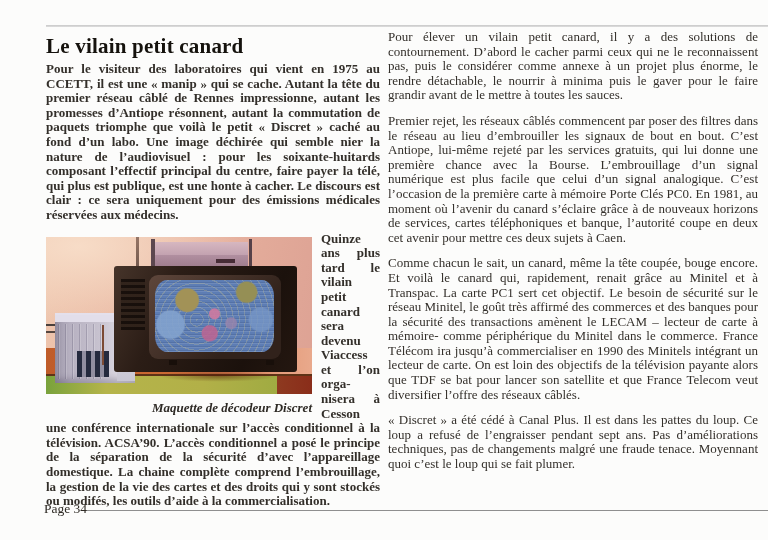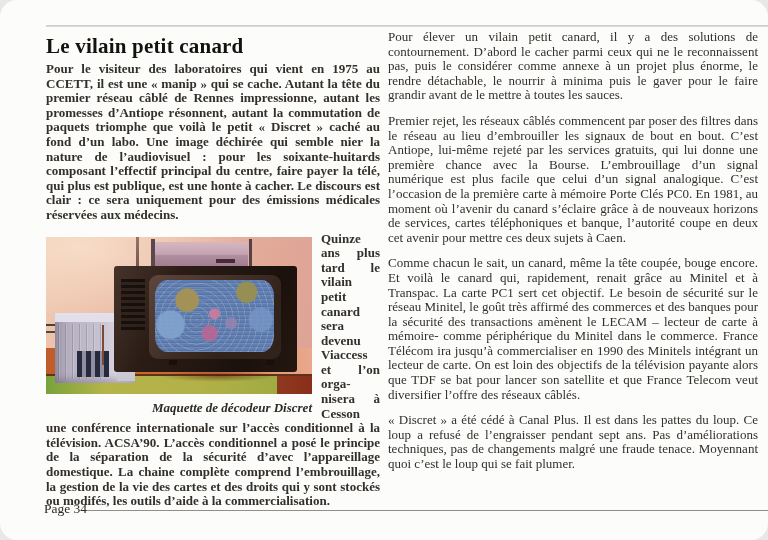--- a/index.html
+++ b/index.html
@@ -1,21 +1,20 @@
 <!DOCTYPE html>
 <html><head>
 <meta charset="utf-8">
 <style>
   html,body { margin:0; padding:0; background:#e8e8e8; }
   .page {
     position:relative; width:768px; height:540px; margin:0 auto;
     background:#fcfcfb; overflow:hidden;
     font-family:"Liberation Serif","DejaVu Serif",serif;
     color:#332f2a;
-    border-radius:17px;
   }
   .top-rule { position:absolute; left:46px; right:0; top:25px; height:2px;
     background:linear-gradient(to bottom,#c9c9c9,#dedede); }
   .article-title { position:absolute; left:46px; top:34px; margin:0;
     font-size:21px; font-weight:bold; color:#15120d; letter-spacing:.2px; }
   .col-left  { position:absolute; left:46px;  top:62px; width:334px;font-weight:bold; }
   .col-right { position:absolute; left:388px; top:30px; width:370px;font-family:Liberation Serif, serif; }
   .body-p { margin:0 0 9px 0; font-size:13px; line-height:14.6px;
     text-align:justify; hyphens:manual; -webkit-hyphens:manual; }
   .col-right .body-p { margin-bottom:11px; }

